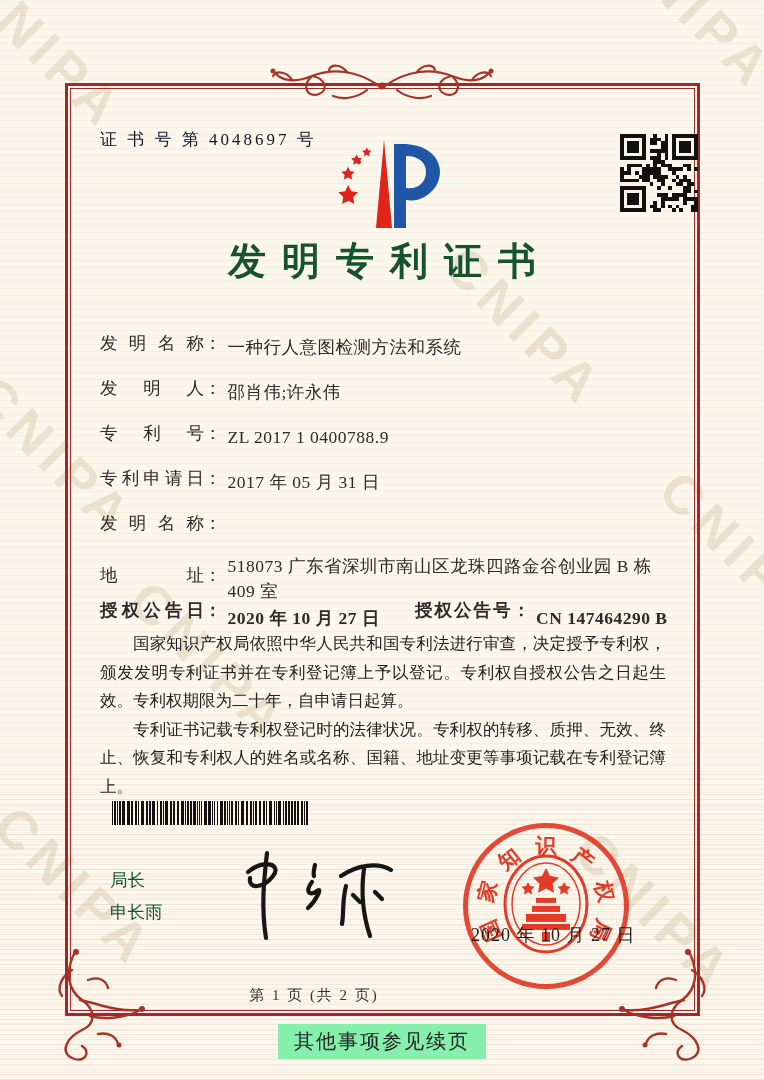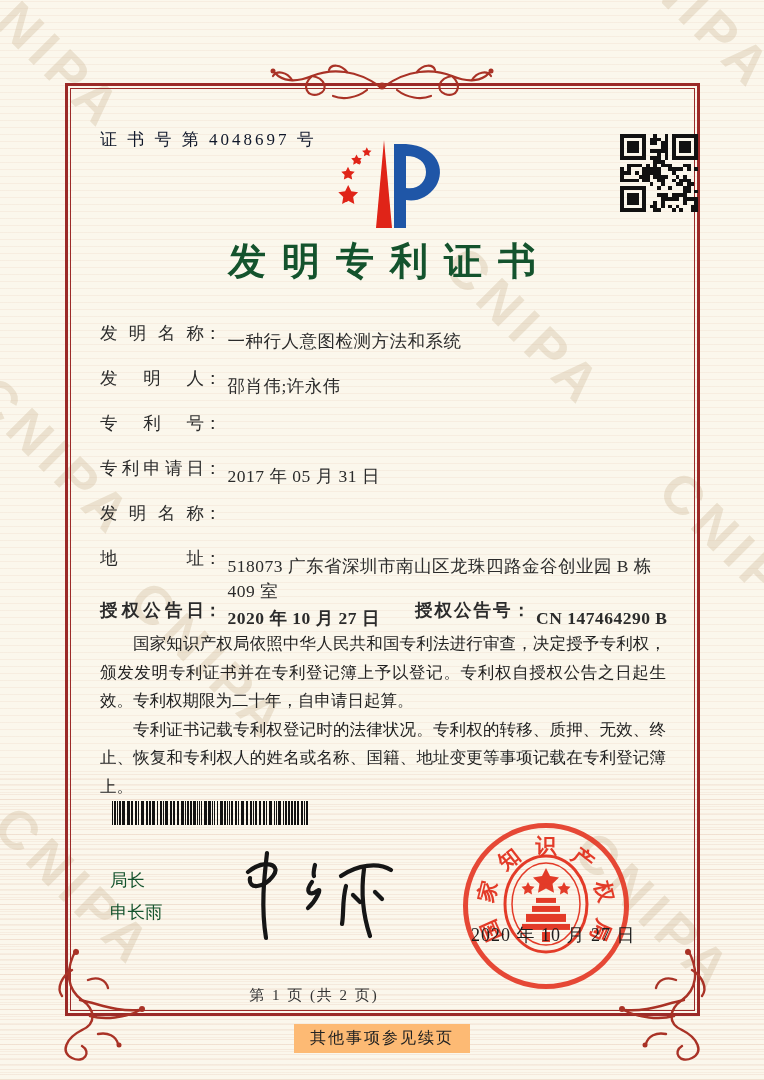--- a/index.html
+++ b/index.html
@@ -40,21 +40,21 @@
   .cert-no{
     position:absolute;left:100px;top:128px;font-size:17px;letter-spacing:3px;color:#0f172a;
   }
   .logo{position:absolute;left:322px;top:136px;width:124px;height:98px;}
   .qr{position:absolute;left:620px;top:134px;width:78px;height:78px;}
   .title{
     position:absolute;left:0;top:236px;width:764px;text-align:center;
     font-size:38px;font-weight:bold;letter-spacing:0.42em;text-indent:0.42em;color:#14532d;
   }
   .fields{position:absolute;left:100px;top:321px;width:585px;font-size:17.5px;}
-  .frow{display:flex;align-items:flex-start;min-height:45px;line-height:25px;}
+  .frow{display:flex;align-items:center;min-height:45px;line-height:25px;}
   .frow.addr{min-height:52px;}
   .flabel{
     display:inline-block;width:104px;text-align:justify;text-align-last:justify;
     flex:0 0 104px;
   }
   .fcolon{flex:0 0 auto;}
   .fvalue{margin-left:6px;letter-spacing:0.5px;margin-top:8px;}
   .frow.addr .fvalue{width:452px;}
   .grant-row{display:flex;align-items:flex-start;line-height:25px;margin-top:2px;}
   .grant-left{display:flex;width:315px;flex:0 0 315px;}
@@ -79,21 +79,21 @@
   .seal-date{
     position:absolute;left:8px;top:100px;width:175px;font-size:18px;color:#1d1d1d;
     letter-spacing:1px;white-space:nowrap;
   }
   .page-num{
     position:absolute;left:0;top:986px;width:628px;text-align:center;
     font-size:15px;color:#333;letter-spacing:2px;
   }
   .next-note{
     position:absolute;left:50%;top:1024px;transform:translateX(-50%);
-    background:#fdba74;padding:4px 16px;font-size:16px;letter-spacing:2px;color:#222;
+    background:#86efac;padding:4px 16px;font-size:20px;letter-spacing:2px;color:#222;
   }
 </style>
 </head>
 <body style="--bg: #fbf7ec; --border-red: #9b2a28; --ink: #2b2b2b;">
 
 <div class="guilloche"></div>
 <div class="guilloche2"></div>
 <div id="wm-layer">
     <div class="watermark" style="left: -55px; top: 18px;">CNIPA</div>
     <div class="watermark" style="left: 595px; top: -22px;">CNIPA</div>
@@ -422,20 +422,21 @@
       <span class="fvalue">一种行人意图检测方法和系统</span>
     </div>
     <div class="frow">
       <span class="flabel">发明人</span>
       <span class="fcolon">：</span>
       <span class="fvalue">邵肖伟;许永伟</span>
     </div>
     <div class="frow">
       <span class="flabel">专利号</span>
       <span class="fcolon">：</span>
+      <span class="fvalue">ZL 2017 1 0400788.9</span>
     </div>
     <div class="frow">
       <span class="flabel">专利申请日</span>
       <span class="fcolon">：</span>
       <span class="fvalue">2017 年 05 月 31 日</span>
     </div>
     <div class="frow">
       <span class="flabel">发明名称</span>
       <span class="fcolon">：</span>
     </div>

